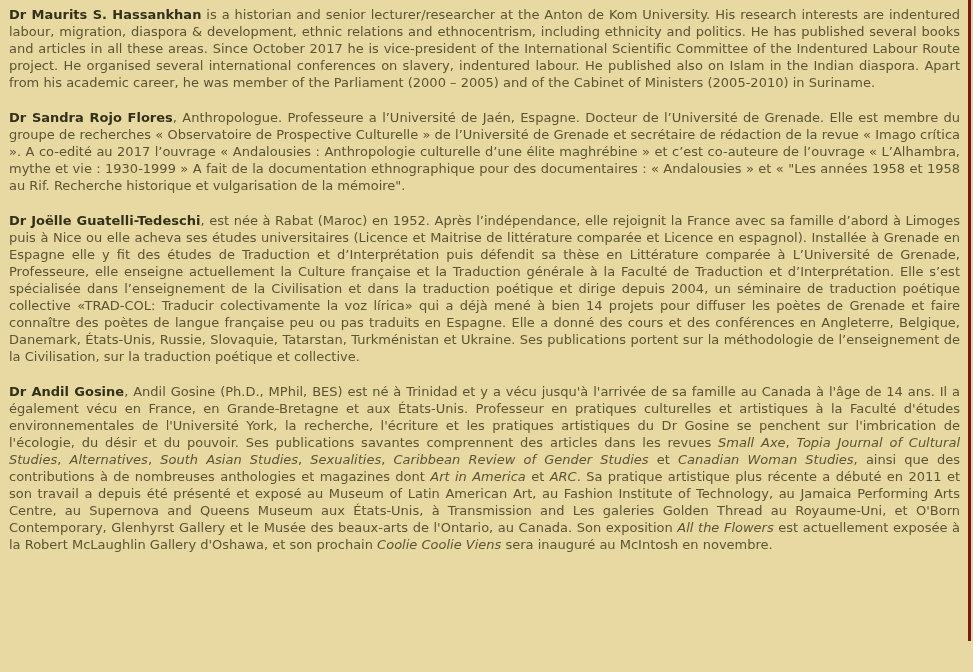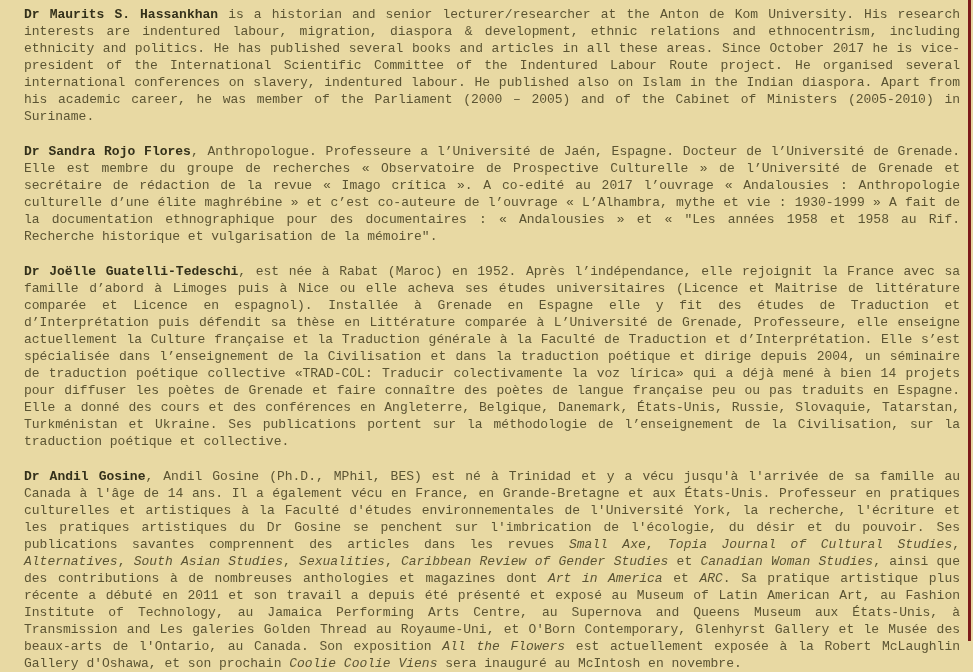--- a/index.html
+++ b/index.html
@@ -23,22 +23,21 @@
   .bio-text{
     position:absolute;
     left:8px;top:6px;
     width:952px;
     color:var(--text);
     font-size:13px;
     line-height:17px;
     text-align:justify;
   }
   .bio-paragraph{
-    margin:0 0 18px 16px;
-    font-family:Liberation Mono, monospace;
+    margin:0 0 18px 1px;
   }
   .bio-paragraph strong{
     color:var(--heading);
     font-weight:bold;
   }
   .bio-paragraph em{
     font-style:italic;
   }
   .right-border{
     position:absolute;

